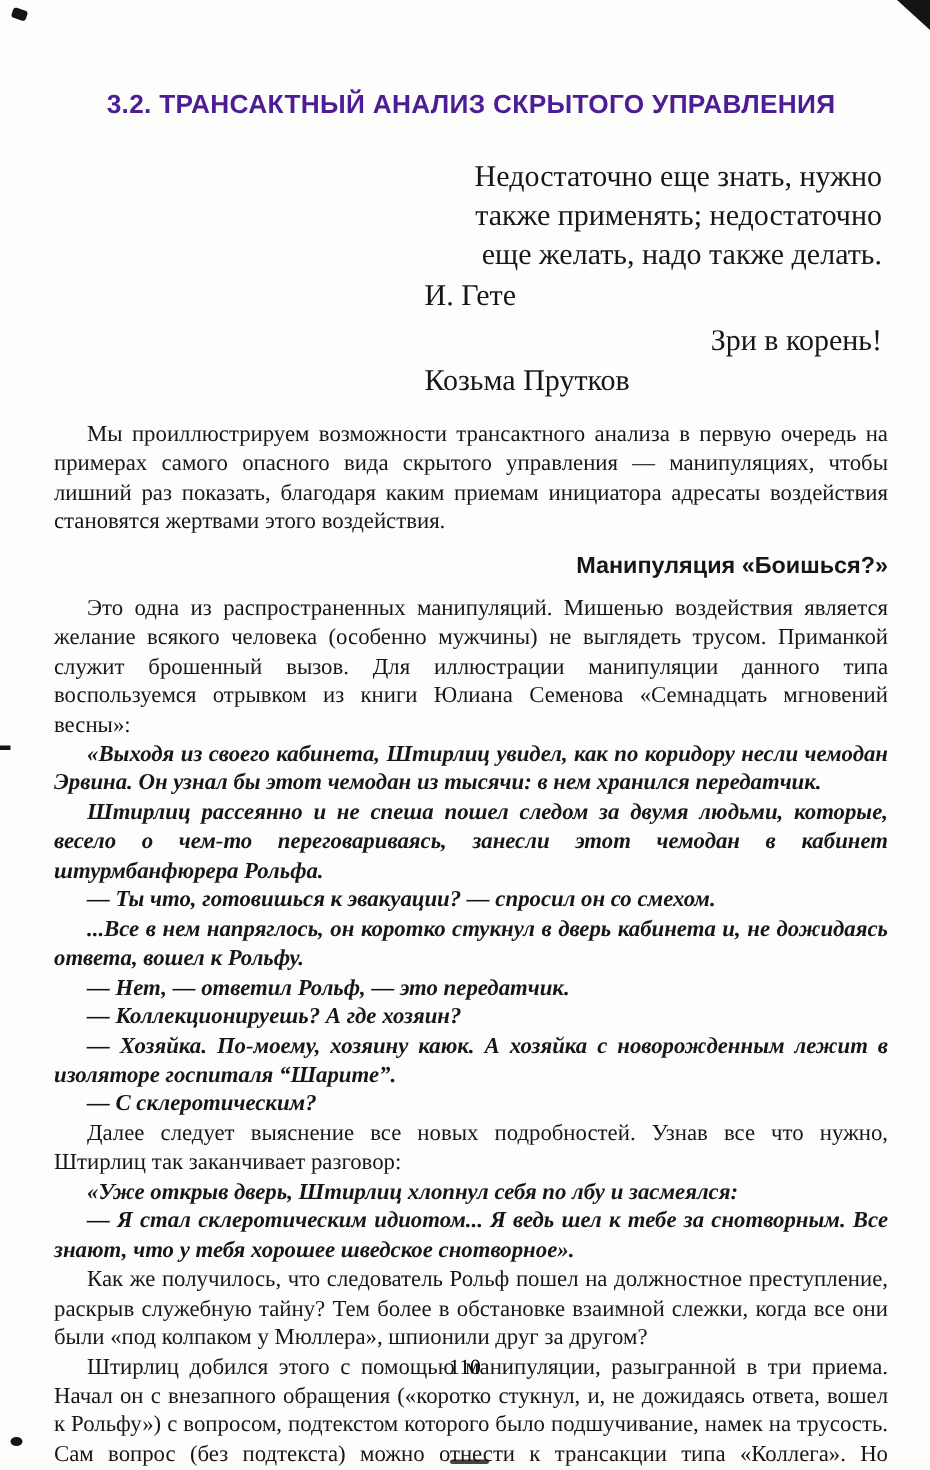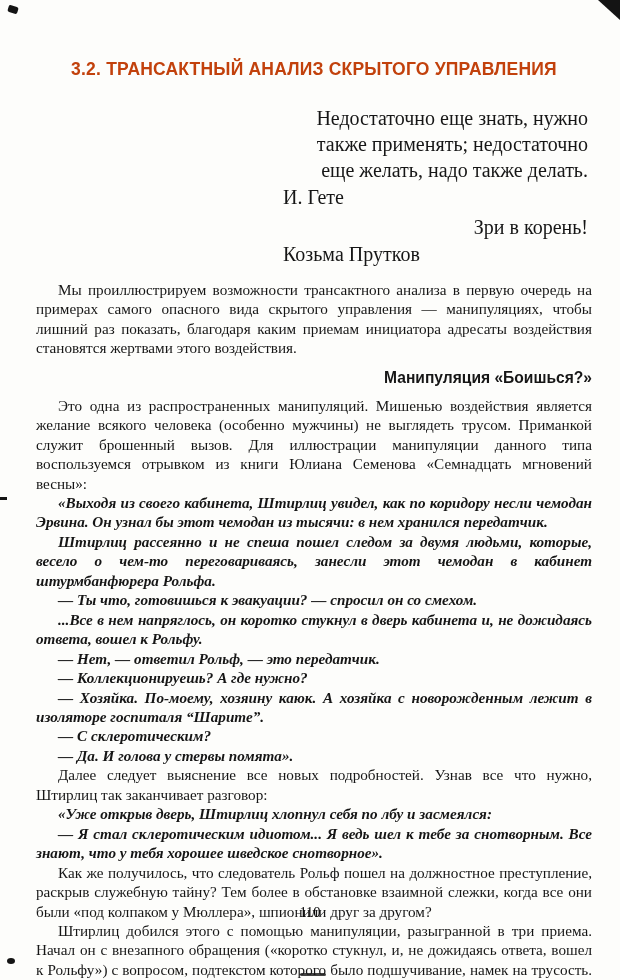--- a/index.html
+++ b/index.html
@@ -20,21 +20,21 @@
     line-height: 1.28;
     overflow: hidden;
   }
   .heading {
     font-family: "Liberation Sans", sans-serif;
     font-weight: bold;
     font-size: 17.5px;
     text-align: center;
     letter-spacing: 0.2px;
     margin: 0 0 26px 0;
-    color: #c2410c;
+    color: #4c1d95;
   }
   .epigraph-block {
     width: 305px;
     margin: 0 4px 10px auto;
     font-size: 20px;
   }
   .ep-text {
     margin: 0;
     text-align: right;
   }
@@ -105,24 +105,23 @@
   <p class="para intro">Мы проиллюстрируем возможности трансактного анализа в первую очередь на примерах самого опасного вида скрытого управления — манипуляциях, чтобы лишний раз показать, благодаря каким приемам инициатора адресаты воздействия становятся жертвами этого воздействия.</p>
 
   <h2 class="subheading">Манипуляция «Боишься?»</h2>
 
   <p class="para">Это одна из распространенных манипуляций. Мишенью воздействия является желание всякого человека (особенно мужчины) не выглядеть трусом. Приманкой служит брошенный вызов. Для иллюстрации манипуляции данного типа воспользуемся отрывком из книги Юлиана Семенова «Семнадцать мгновений весны»:</p>
   <p class="para quote">«Выходя из своего кабинета, Штирлиц увидел, как по коридору несли чемодан Эрвина. Он узнал бы этот чемодан из тысячи: в нем хранился передатчик.</p>
   <p class="para quote">Штирлиц рассеянно и не спеша пошел следом за двумя людьми, которые, весело о чем-то переговариваясь, занесли этот чемодан в кабинет штурмбанфюрера Рольфа.</p>
   <p class="para quote">— Ты что, готовишься к эвакуации? — спросил он со смехом.</p>
   <p class="para quote">...Все в нем напряглось, он коротко стукнул в дверь кабинета и, не дожидаясь ответа, вошел к Рольфу.</p>
   <p class="para quote">— Нет, — ответил Рольф, — это передатчик.</p>
-  <p class="para quote">— Коллекционируешь? А где нужно?</p>
+  <p class="para quote">— Коллекционируешь? А где хозяин?</p>
   <p class="para quote">— Хозяйка. По-моему, хозяину каюк. А хозяйка с новорожденным лежит в изоляторе госпиталя “Шарите”.</p>
   <p class="para quote">— С склеротическим?</p>
-  <p class="para quote">— Да. И голова у стервы помята».</p>
   <p class="para">Далее следует выяснение все новых подробностей. Узнав все что нужно, Штирлиц так заканчивает разговор:</p>
   <p class="para quote">«Уже открыв дверь, Штирлиц хлопнул себя по лбу и засмеялся:</p>
   <p class="para quote">— Я стал склеротическим идиотом... Я ведь шел к тебе за снотворным. Все знают, что у тебя хорошее шведское снотворное».</p>
   <p class="para">Как же получилось, что следователь Рольф пошел на должностное преступление, раскрыв служебную тайну? Тем более в обстановке взаимной слежки, когда все они были «под колпаком у Мюллера», шпионили друг за другом?</p>
   <p class="para">Штирлиц добился этого с помощью манипуляции, разыгранной в три приема. Начал он с внезапного обращения («коротко стукнул, и, не дожидаясь ответа, вошел к Рольфу») с вопросом, подтекстом которого было подшучивание, намек на трусость. Сам вопрос (без подтекста) можно отнести к трансакции типа «Коллега». Но подтекст соответствует трансакции «Босс». Соответствующие стрелки изображены на рис. 3.17, а.</p>
 
   <div class="pagenum">110</div>
 </div>
 
 </body></html>

